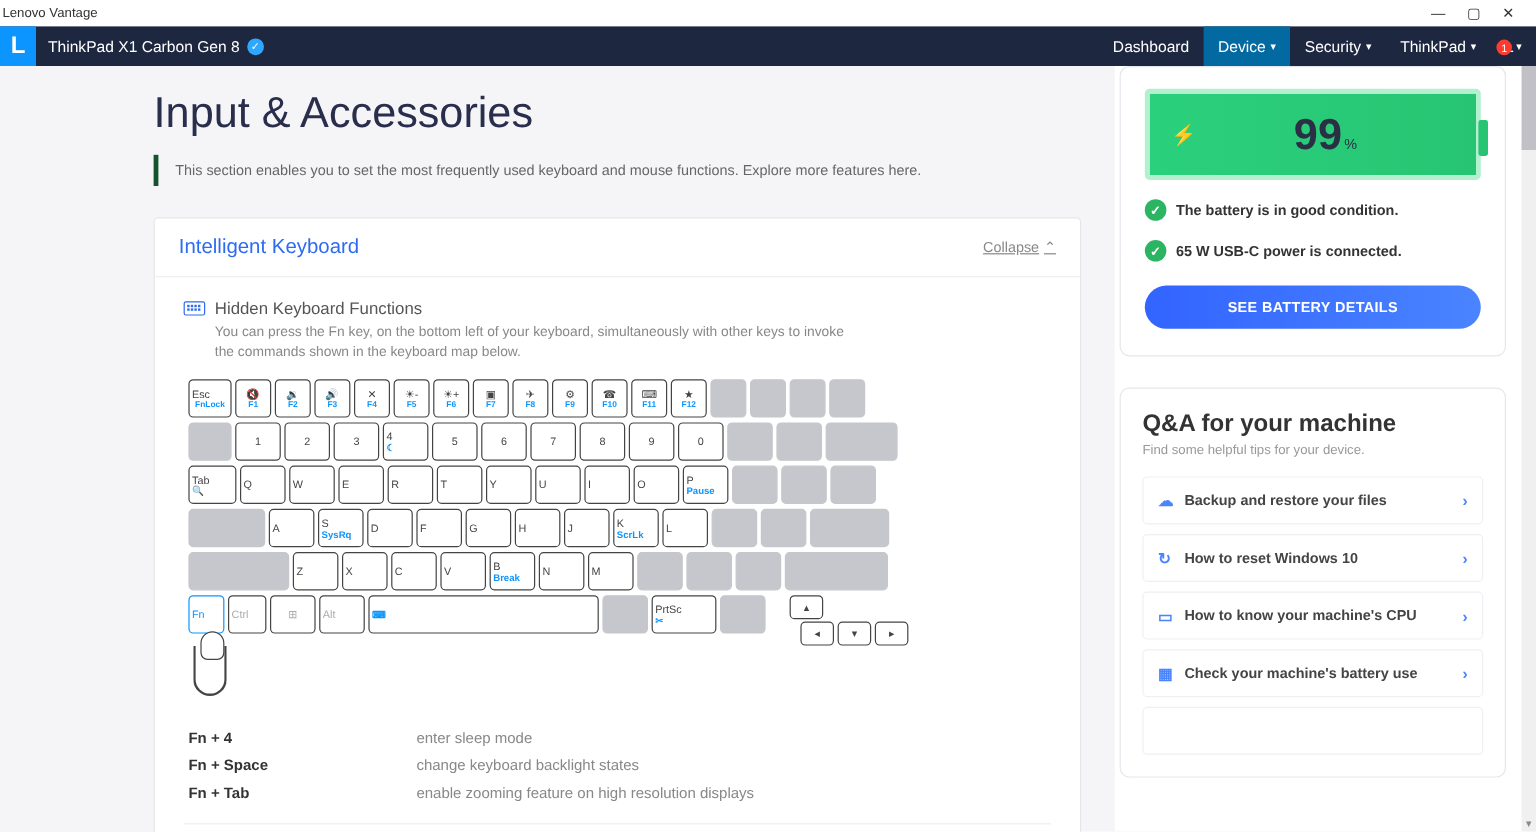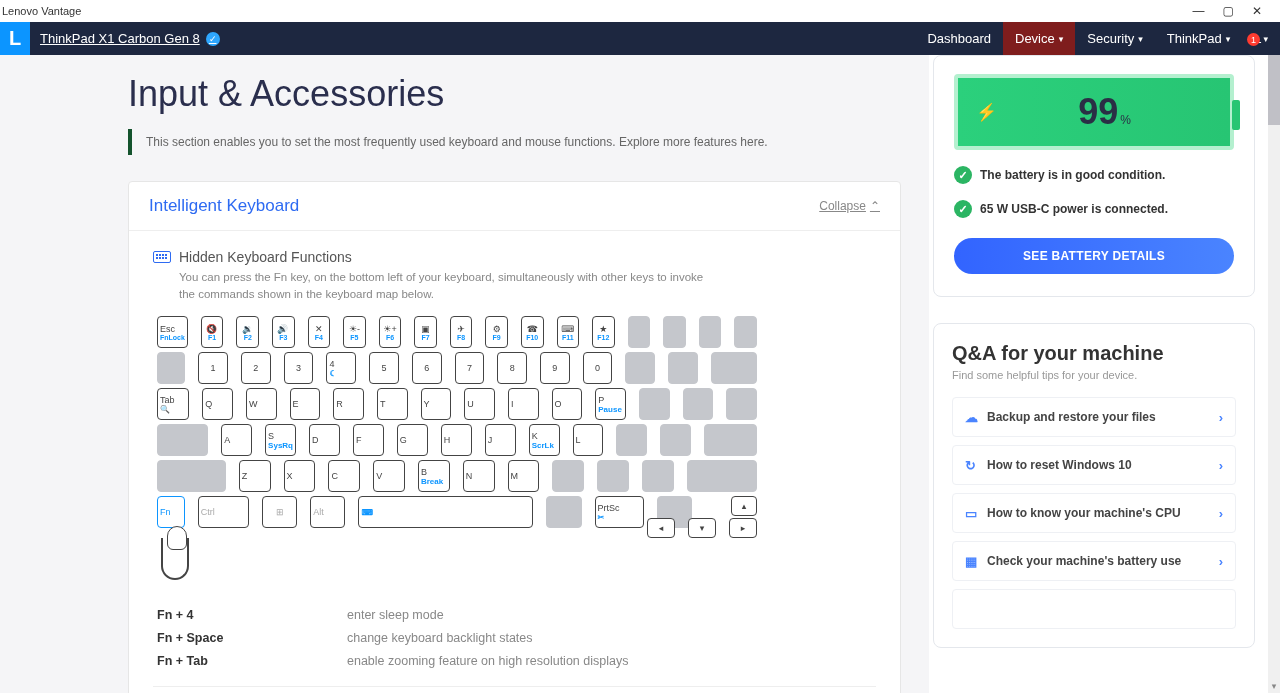--- a/index.html
+++ b/index.html
@@ -3,45 +3,45 @@
 <meta charset="utf-8">
 <style>
 * { margin:0; padding:0; box-sizing:border-box; font-family:"Segoe UI",Arial,sans-serif; }
 body { width:1280px; height:693px; overflow:hidden; background:#fff; position:relative; }
 .titlebar { height:22px; display:flex; align-items:center; justify-content:space-between; padding:0 8px 0 2px; font-size:11px; color:#333; }
 .titlebar-left { display:flex; align-items:center; gap:4px; }
 .win-controls { display:flex; gap:18px; padding-right:10px; }
 .win-controls span { cursor:pointer; font-size:12px; }
 .navbar { height:33px; background:#1d2740; display:flex; align-items:center; color:#fff; font-size:13px; }
 .logo-box { width:30px; height:33px; background:#0c95ff; display:flex; align-items:center; justify-content:center; font-size:20px; font-weight:bold; color:#fff; }
-.device-name { margin-left:10px; display:flex; align-items:center; gap:6px;text-decoration:underline; }
+.device-name { margin-left:10px; display:flex; align-items:center; gap:6px; }
 .check-badge { width:14px; height:14px; border-radius:50%; background:#2ea7ff; display:inline-flex; align-items:center; justify-content:center; font-size:9px; }
 .nav-right { margin-left:auto; display:flex; align-items:center; height:100%; }
 .nav-item { padding:0 12px; height:100%; display:flex; align-items:center; gap:4px; cursor:pointer; }
-.nav-item.active { background:#7f1d1d; }
+.nav-item.active { background:#0369a1; }
 .chev { font-size:9px; }
 .user-box { padding:0 12px; display:flex; align-items:center; gap:2px; position:relative; }
 .user-letter { font-size:13px; }
 .notif-badge { position:absolute; top:2px; right:20px; width:13px; height:13px; border-radius:50%; background:#ff3b30; color:#fff; font-size:9px; display:flex; align-items:center; justify-content:center; }
 .content { display:flex; height:638px; background:#f5f5f7; overflow:hidden; }
 .main-col { flex:1; padding:18px 28px 0 128px; overflow:auto; }
 .page-title { font-size:36px; font-weight:300; color:#2a2e4d; margin-bottom:14px; }
 .intro-bar { border-left:4px solid #14532d; padding:6px 14px; font-size:12px; color:#666; margin-bottom:26px; }
 .card { background:#fff; border:1px solid #e6e6e6; border-radius:4px; margin-bottom:18px; }
 .card-header { display:flex; justify-content:space-between; align-items:center; padding:14px 20px; border-bottom:1px solid #eee; }
 .card-title { color:#2e6bf2; font-size:17px; font-weight:500; }
 .collapse { color:#888; font-size:12px; text-decoration:underline; display:flex; align-items:center; gap:4px; cursor:pointer; }
 .card-body { padding:18px 24px; }
 .sub-row { display:flex; align-items:center; gap:8px; margin-bottom:4px; }
 .kbd-icon { width:18px; height:12px; border:1.5px solid #2e6bf2; border-radius:2px; display:inline-block; position:relative; }
 .kbd-icon::before { content:""; position:absolute; left:2px; top:2px; width:2px; height:2px; background:#2e6bf2; box-shadow:3px 0 #2e6bf2,6px 0 #2e6bf2,9px 0 #2e6bf2,0 3px #2e6bf2,3px 3px #2e6bf2,6px 3px #2e6bf2,9px 3px #2e6bf2; }
 .sub-title { font-size:14px; color:#555; }
 .sub-desc { font-size:11.5px; color:#888; line-height:1.45; margin-left:26px; margin-bottom:14px; max-width:540px; }
 .keyboard { position:relative; width:600px; margin-left:4px; margin-bottom:28px; }
-.krow { display:flex; gap:13px; margin-bottom:4px; }
+.krow { display:flex; gap:3px; margin-bottom:4px; }
 .key { height:32px; border:1.5px solid #444; border-radius:4px; background:#fff; font-size:9px; color:#444; display:flex; flex-direction:column; align-items:center; justify-content:center; padding:1px 2px; }
 .key.gray { background:#c5c7cc; border-color:#c5c7cc; }
 .key.fn { border-color:#0c95ff; color:#0c95ff; }
 .fnlabel { color:#0c95ff; font-size:7px; font-weight:700; }
 .key .tl { align-self:flex-start; font-size:9px; }
 .key .bl { align-self:flex-start; color:#0c95ff; font-size:8px; font-weight:600; }
 .fnhand { border:2px solid #444; border-top:none; border-radius:0 0 14px 14px; width:28px; height:42px; margin-left:4px; margin-top:-4px; background:#fff; position:relative; }
 .fnhand::before { content:""; position:absolute; width:18px; height:22px; border:1.5px solid #444; border-radius:10px 10px 6px 6px; top:-12px; left:4px; background:#fff; }
 .fn-table { font-size:12.5px; color:#333; margin-left:4px; }
 .fn-table div { display:flex; gap:40px; margin-bottom:9px; }
@@ -317,21 +317,21 @@
             <div class="key gray" style="width:38px"></div>
               <div class="key gray" style="width:38px"></div>
               <div class="key gray" style="width:38px"></div>
               <div class="key gray" style="width:86px"></div>
           </div>
 
           <div class="krow">
             <div class="key fn" style="width:30px">
                 <span class="tl">Fn</span>
               </div>
-            <div class="key" style="width:56px;color:#aaa">
+            <div class="key" style="width:32px;color:#aaa">
                 <span class="tl">Ctrl</span>
               </div>
             <div class="key" style="width:38px;color:#aaa">⊞</div>
             <div class="key" style="width:38px;color:#aaa">
                 <span class="tl">Alt</span>
               </div>
             <div class="key" style="width:192px">
                 <span class="bl">⌨</span>
               </div>
             <div class="key gray" style="width:38px"></div>

